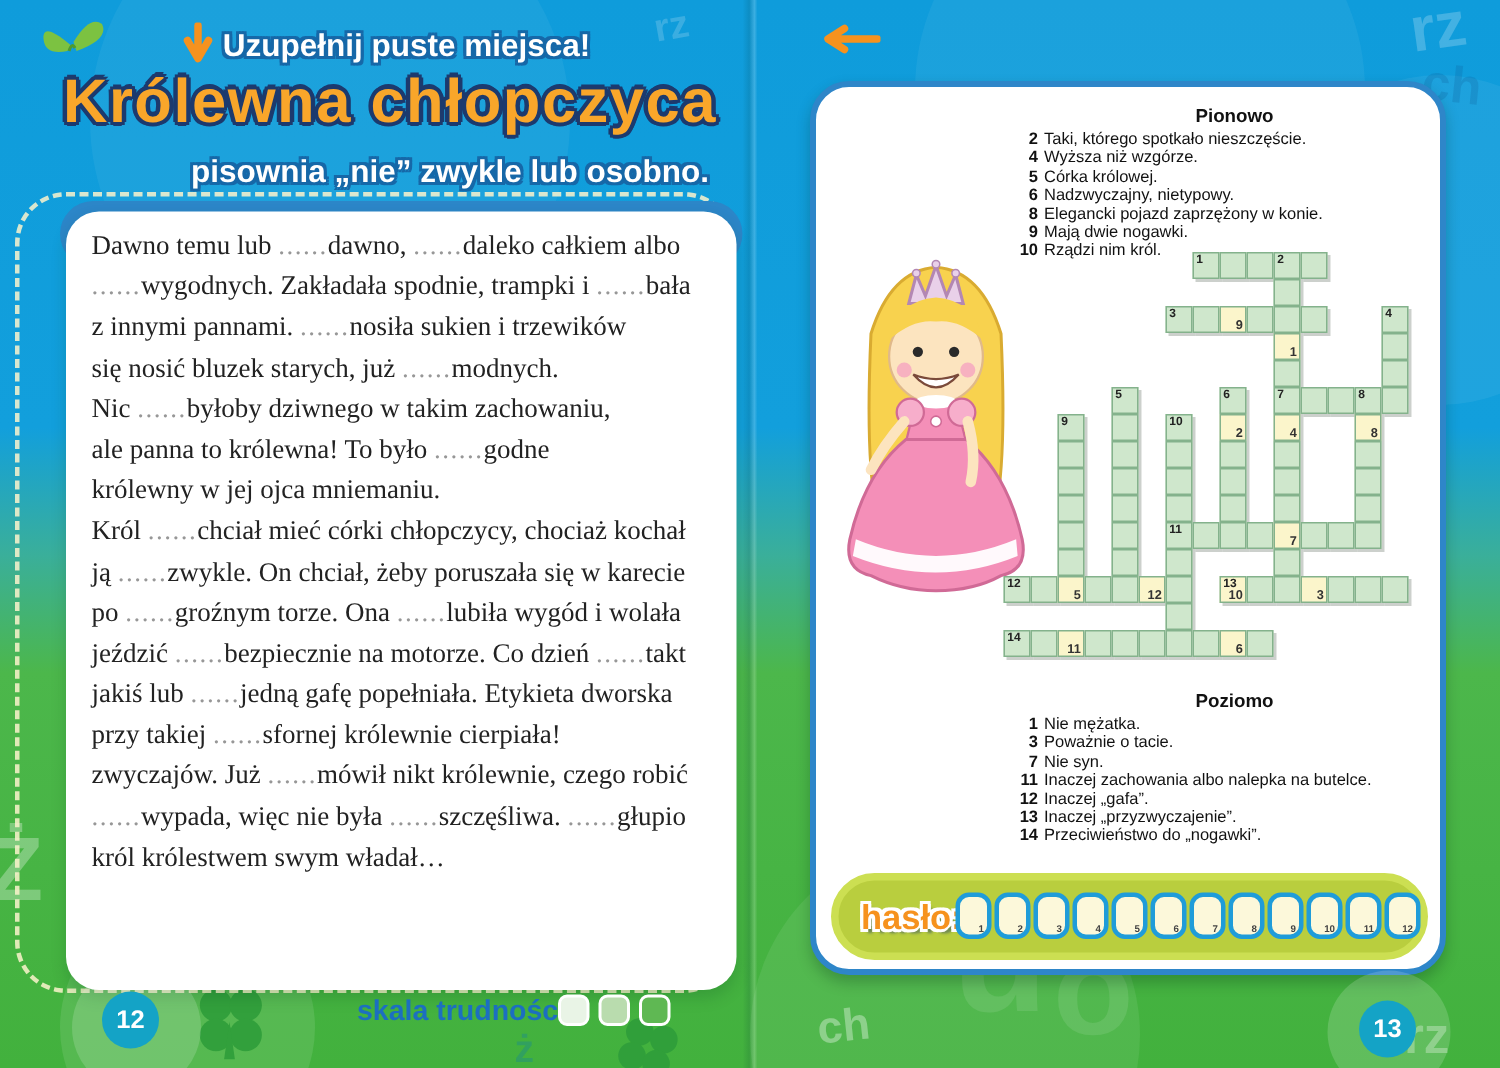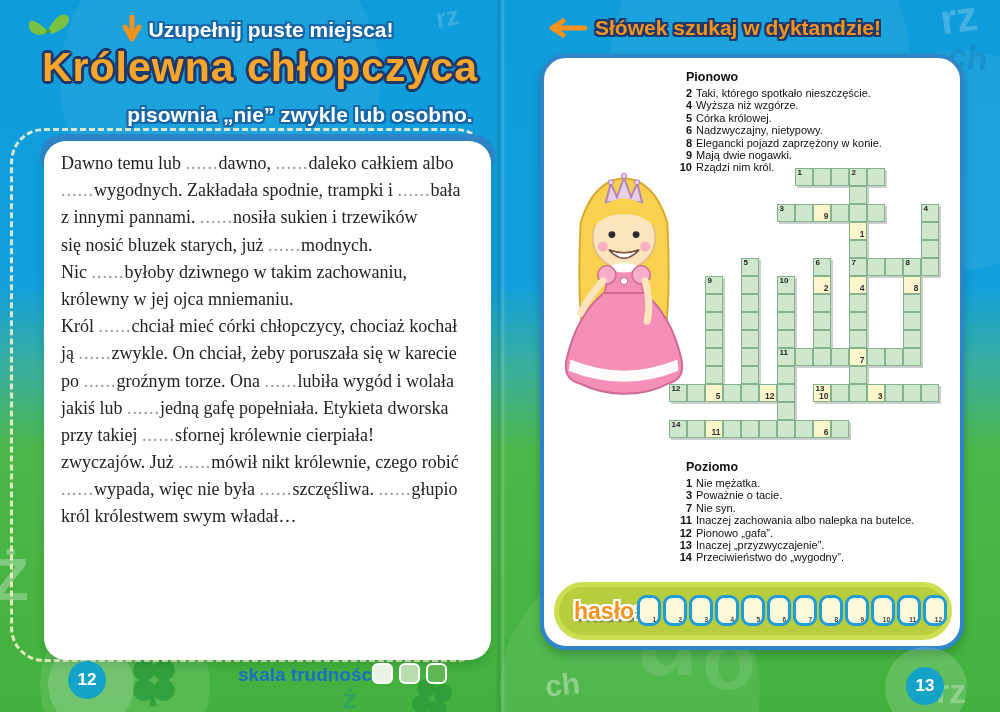--- a/index.html
+++ b/index.html
@@ -47,21 +47,21 @@
   .sqwrap{left:372px;top:663px;display:flex;gap:6px;}
   .sq{width:21px;height:21px;border:2.5px solid #fff;border-radius:6px;box-sizing:border-box;}
   .sq1{background:#e9f4e6;} .sq2{background:#b9dcae;} .sq3{background:#5fb853;}
   
   .rheader{left:545px;top:16px;width:430px;display:flex;align-items:center;gap:8px;font-size:21px;font-weight:bold;color:#f6921e;
     text-shadow:-2px 0 #1c3a6e,2px 0 #1c3a6e,0 -2px #1c3a6e,0 2px #1c3a6e,-2px -2px #1c3a6e,2px -2px #1c3a6e,-2px 2px #1c3a6e,2px 2px #1c3a6e;}
   .rcard{left:540px;top:54px;width:424px;height:596px;background:#fff;border:4px solid #2e86c9;border-radius:26px;box-sizing:border-box;box-shadow:0 5px 9px rgba(0,40,20,0.25);}
   .clueblock{position:absolute;width:290px;color:#111;}
   .pio{left:126px;top:12px;}
   .poz{left:126px;top:402px;}
-  .cluehead{font-size:12.5px;font-weight:bold;margin:0 0 3px 16px;}
+  .cluehead{font-size:12.5px;font-weight:bold;margin:0 0 3px 16px;text-align:center;}
   .clue{display:flex;font-size:11px;line-height:12.4px;}
   .cn{width:22px;text-align:right;font-weight:bold;padding-right:4px;flex:none;}
   .ct{flex:1;}
   .cw{position:absolute;left:125px;top:110px;width:271px;height:271px;}
   .cell{position:absolute;width:18px;height:18px;box-sizing:border-box;background:#cfe7cc;border:1px solid #84b28c;box-shadow:2px 2px 0 rgba(110,120,110,0.35);}
   .cell.yellow{background:#fbf5cb;}
   .cnum{position:absolute;top:0px;left:1.5px;font-size:8px;font-weight:bold;color:#222;line-height:8px;}
   .pnum{position:absolute;bottom:0px;right:1.5px;font-size:8.5px;font-weight:bold;color:#333;line-height:9px;}
   .haslobar{position:absolute;left:10px;top:524px;width:398px;height:58px;background:#b9ce3e;border:5px solid #ccdf52;border-radius:30px;box-sizing:border-box;}
   .haslolabel{position:absolute;left:15px;top:11px;font-size:23px;font-weight:bold;color:#f6921e;
@@ -125,24 +125,26 @@
 
 <div class="abs dframe"></div>
 <div class="abs bluecap"></div>
 <div class="abs storycard">
   <div class="storytext">
       <div class="sline">Dawno temu lub <span class="blank">......</span>dawno, <span class="blank">......</span>daleko całkiem albo</div>
       <div class="sline"><span class="blank">......</span>wygodnych. Zakładała spodnie, trampki i <span class="blank">......</span>bała</div>
       <div class="sline">z innymi pannami. <span class="blank">......</span>nosiła sukien i trzewików</div>
       <div class="sline">się nosić bluzek starych, już <span class="blank">......</span>modnych.</div>
       <div class="sline">Nic <span class="blank">......</span>byłoby dziwnego w takim zachowaniu,</div>
+      <div class="sline">ale panna to królewna! To było <span class="blank">......</span>godne</div>
       <div class="sline">królewny w jej ojca mniemaniu.</div>
       <div class="sline">Król <span class="blank">......</span>chciał mieć córki chłopczycy, chociaż kochał</div>
       <div class="sline">ją <span class="blank">......</span>zwykle. On chciał, żeby poruszała się w karecie</div>
       <div class="sline">po <span class="blank">......</span>groźnym torze. Ona <span class="blank">......</span>lubiła wygód i wolała</div>
+      <div class="sline">jeździć <span class="blank">......</span>bezpiecznie na motorze. Co dzień <span class="blank">......</span>takt</div>
       <div class="sline">jakiś lub <span class="blank">......</span>jedną gafę popełniała. Etykieta dworska</div>
       <div class="sline">przy takiej <span class="blank">......</span>sfornej królewnie cierpiała!</div>
       <div class="sline">zwyczajów. Już <span class="blank">......</span>mówił nikt królewnie, czego robić</div>
       <div class="sline"><span class="blank">......</span>wypada, więc nie była <span class="blank">......</span>szczęśliwa. <span class="blank">......</span>głupio</div>
       <div class="sline">król królestwem swym władał…</div>
     </div>
 </div>
 
 <div class="abs halo" style="left:48px;top:642px;width:86px;height:86px;"></div>
 <div class="abs pgcircle" style="left:68px;top:661px;">12</div>
@@ -150,21 +152,20 @@
 <div class="abs sqwrap">
     <div class="sq sq1"></div>
     <div class="sq sq2"></div>
     <div class="sq sq3"></div>
   </div>
 
 <div class="abs rheader">
   <svg width="42" height="20" viewBox="0 0 42 20">
     <path d="M40 10 H10 M18 3 L7 10 L18 17" stroke="#f6921e" stroke-width="5" fill="none" stroke-linecap="round" stroke-linejoin="round"></path>
   </svg>
-  <span>Słówek szukaj w dyktandzie!</span>
 </div>
 
 <div class="abs rcard">
 
   <div class="clueblock pio">
     <div class="cluehead">Pionowo</div>
     <div id="pio-list">
         <div class="clue">
           <span class="cn">2</span>
           <span class="ct">Taki, którego spotkało nieszczęście.</span>
@@ -375,29 +376,29 @@
         <div class="clue">
           <span class="cn">7</span>
           <span class="ct">Nie syn.</span>
         </div>
         <div class="clue">
           <span class="cn">11</span>
           <span class="ct">Inaczej zachowania albo nalepka na butelce.</span>
         </div>
         <div class="clue">
           <span class="cn">12</span>
-          <span class="ct">Pionowo „gafa”.</span>
+          <span class="ct">Inaczej „gafa”.</span>
         </div>
         <div class="clue">
           <span class="cn">13</span>
           <span class="ct">Inaczej „przyzwyczajenie”.</span>
         </div>
         <div class="clue">
           <span class="cn">14</span>
-          <span class="ct">Przeciwieństwo do „wygodny”.</span>
+          <span class="ct">Przeciwieństwo do „nogawki”.</span>
         </div>
       </div>
   </div>
 
   <div class="haslobar">
     <span class="haslolabel">hasło:</span>
     <div class="hboxes">
         <div class="hbox">
           <span class="hnum">1</span>
         </div>

